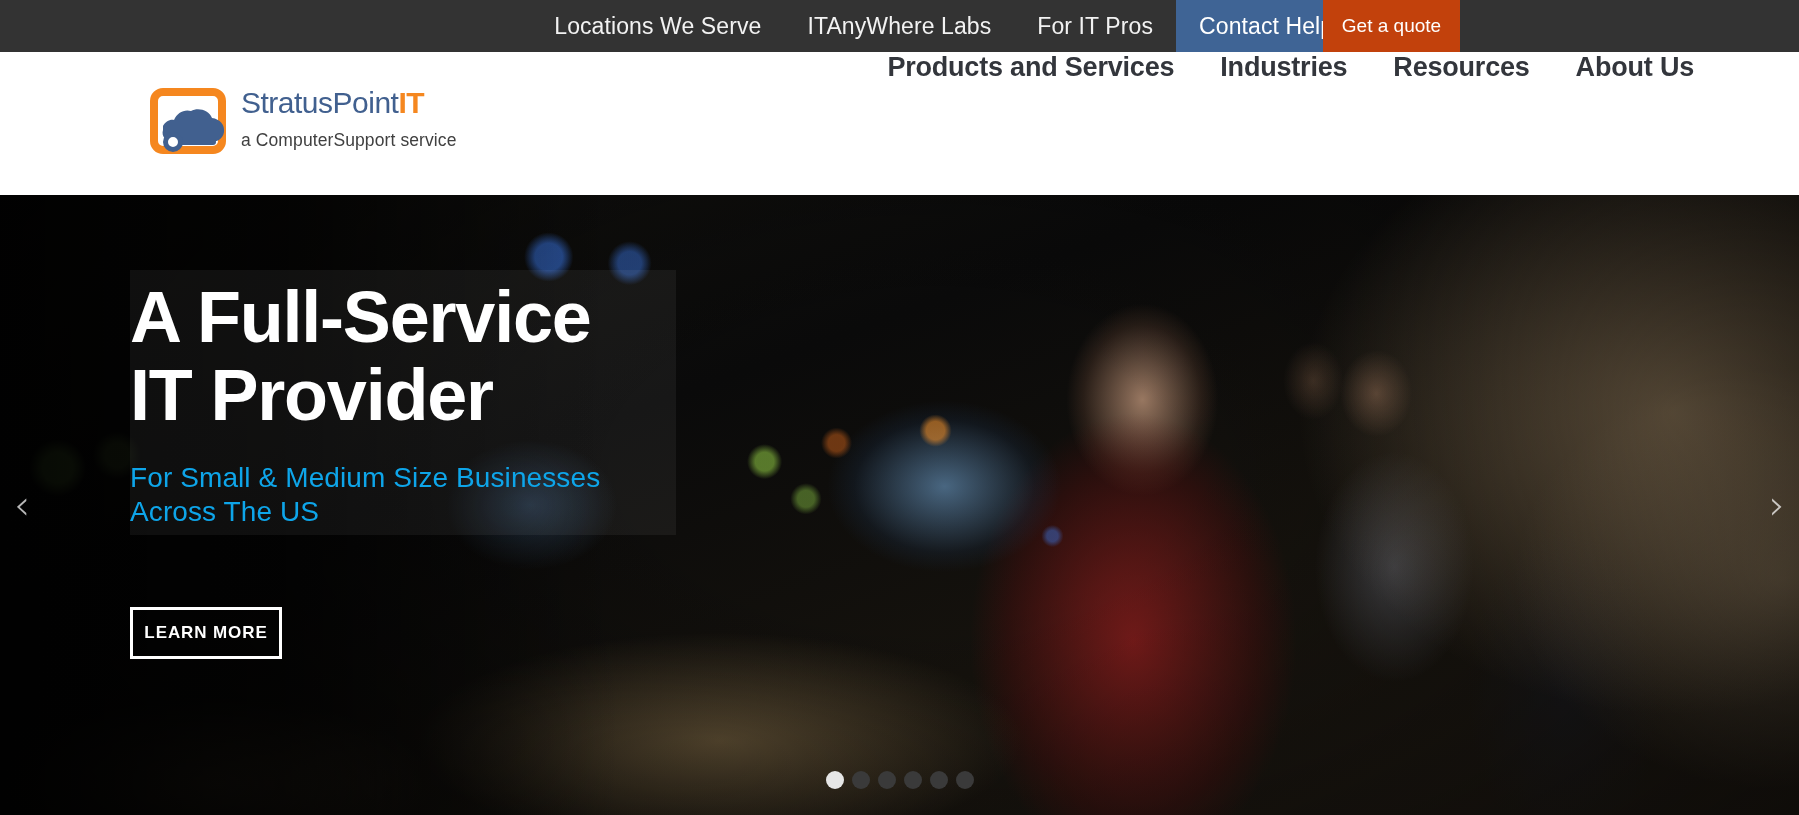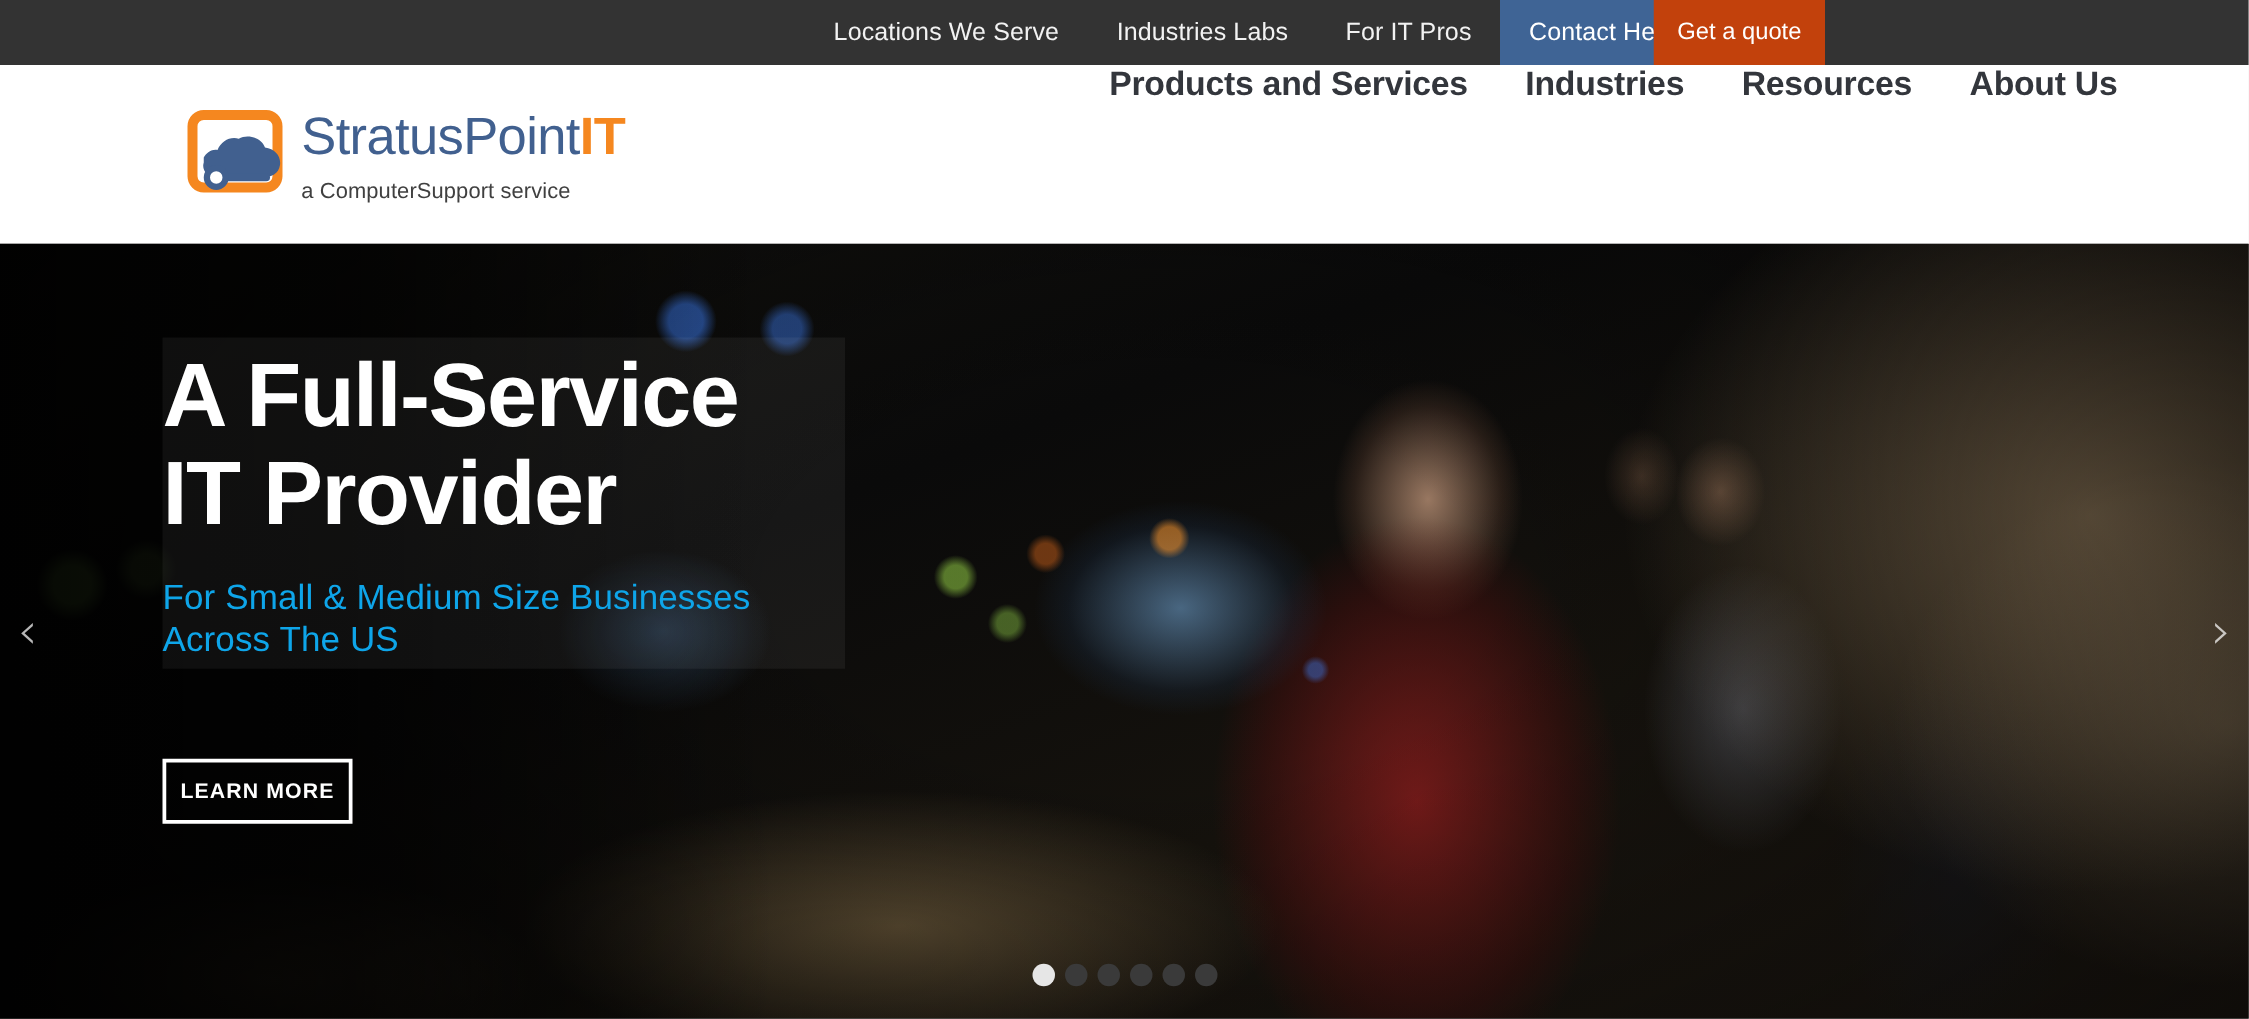--- a/index.html
+++ b/index.html
@@ -25,21 +25,21 @@
     display: flex;
     align-items: stretch;
     height: 52px;
     margin-right: 390px;
   }
   .topbar-link {
     display: flex;
     align-items: center;
     padding: 12px 23px;
     color: #f2f2f2;
-    font-size: 20px;
+    font-size: 23px;
     line-height: 1;
     letter-spacing: 0.1px;
     text-decoration: none;
     white-space: nowrap;
     cursor: pointer;
   }
   .topbar-link.active {
     background: #3f6495;
     color: #ffffff;
   }
@@ -80,27 +80,26 @@
     width: 84px;
     height: 84px;
     position: relative;
     flex: none;
   }
   .logo-text-wrap {
     margin-left: 8px;
     padding-top: 8px;
   }
   .logo-word {
-    font-size: 42px;
+    font-size: 30px;
     line-height: 1.0;
     letter-spacing: -0.5px;
     font-family: "Liberation Sans", sans-serif;
     color: #41608f;
     white-space: nowrap;
-    text-align: right;
   }
   .logo-word .it { color: #f5871f; font-weight: bold; }
   .logo-tag {
     margin-top: 12px;
     font-size: 17.5px;
     color: #404040;
     letter-spacing: 0.1px;
     white-space: nowrap;
   }
 
@@ -252,21 +251,21 @@
     cursor: pointer;
   }
   .dot.active { background: #e6e6e6; }
 </style>
 </head>
 <body>
 
 <div class="topbar">
   <div class="topbar-inner">
     <a class="topbar-link">Locations We Serve</a>
-    <a class="topbar-link">Industries Labs</a>
+    <a class="topbar-link">ITAnyWhere Labs</a>
     <a class="topbar-link">For IT Pros</a>
     <a class="topbar-link active">Contact HelpDesk</a>
   </div>
   <div class="quote-btn">Get a quote</div>
 </div>
 
 <div class="header">
 
   <div class="logo">
     <div class="logo-mark">

